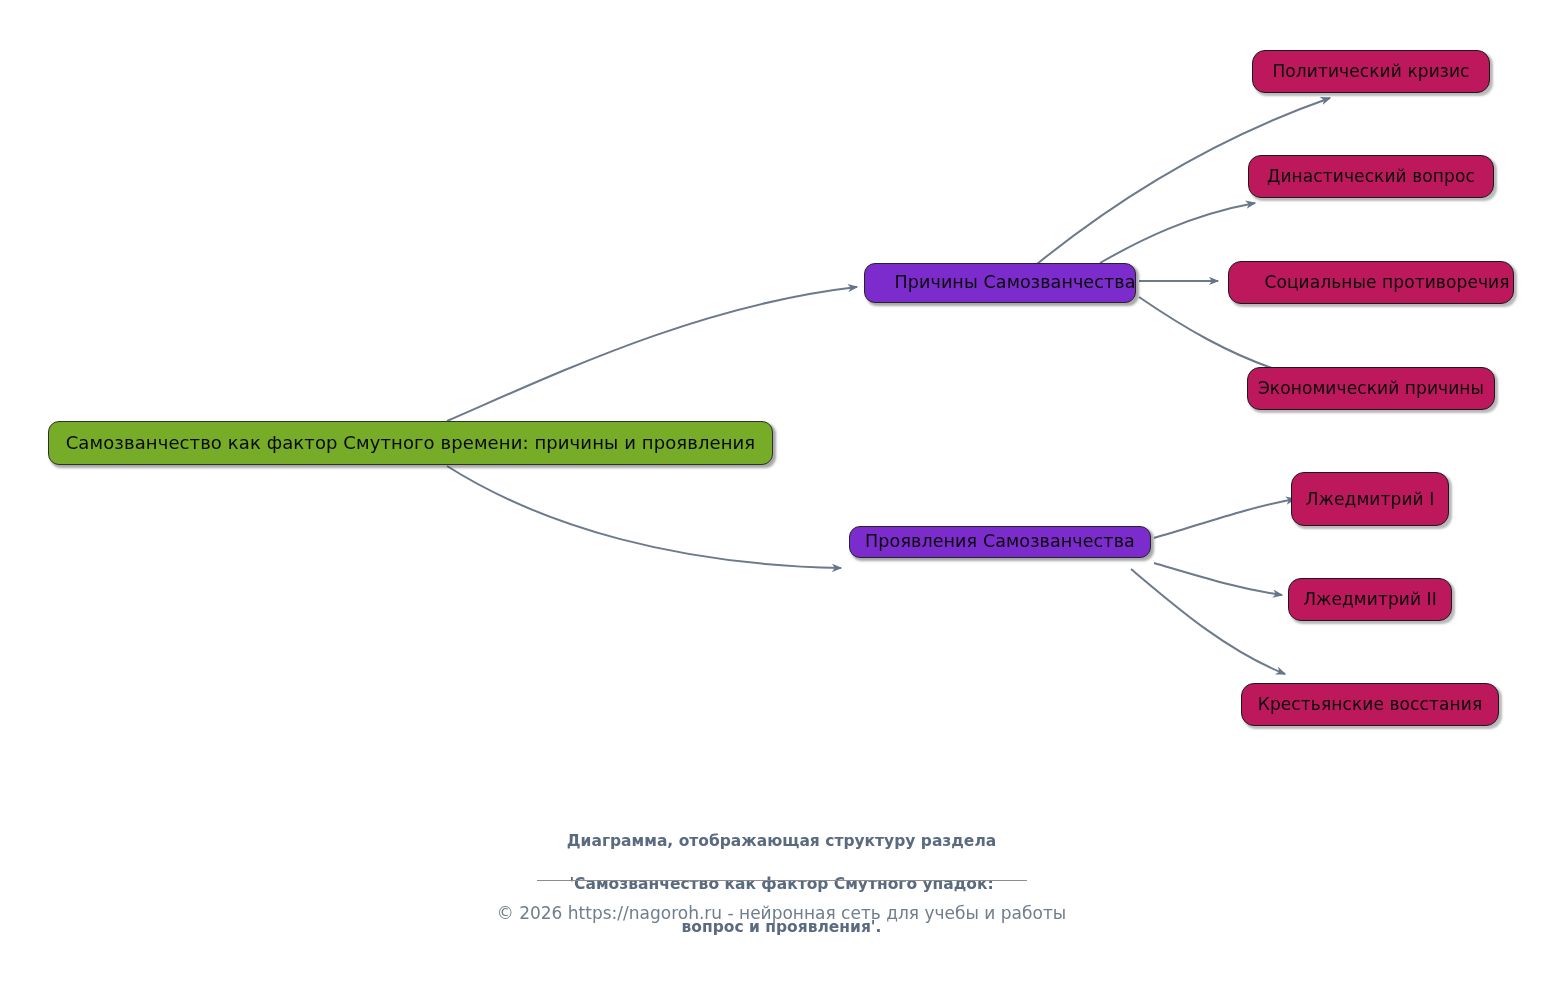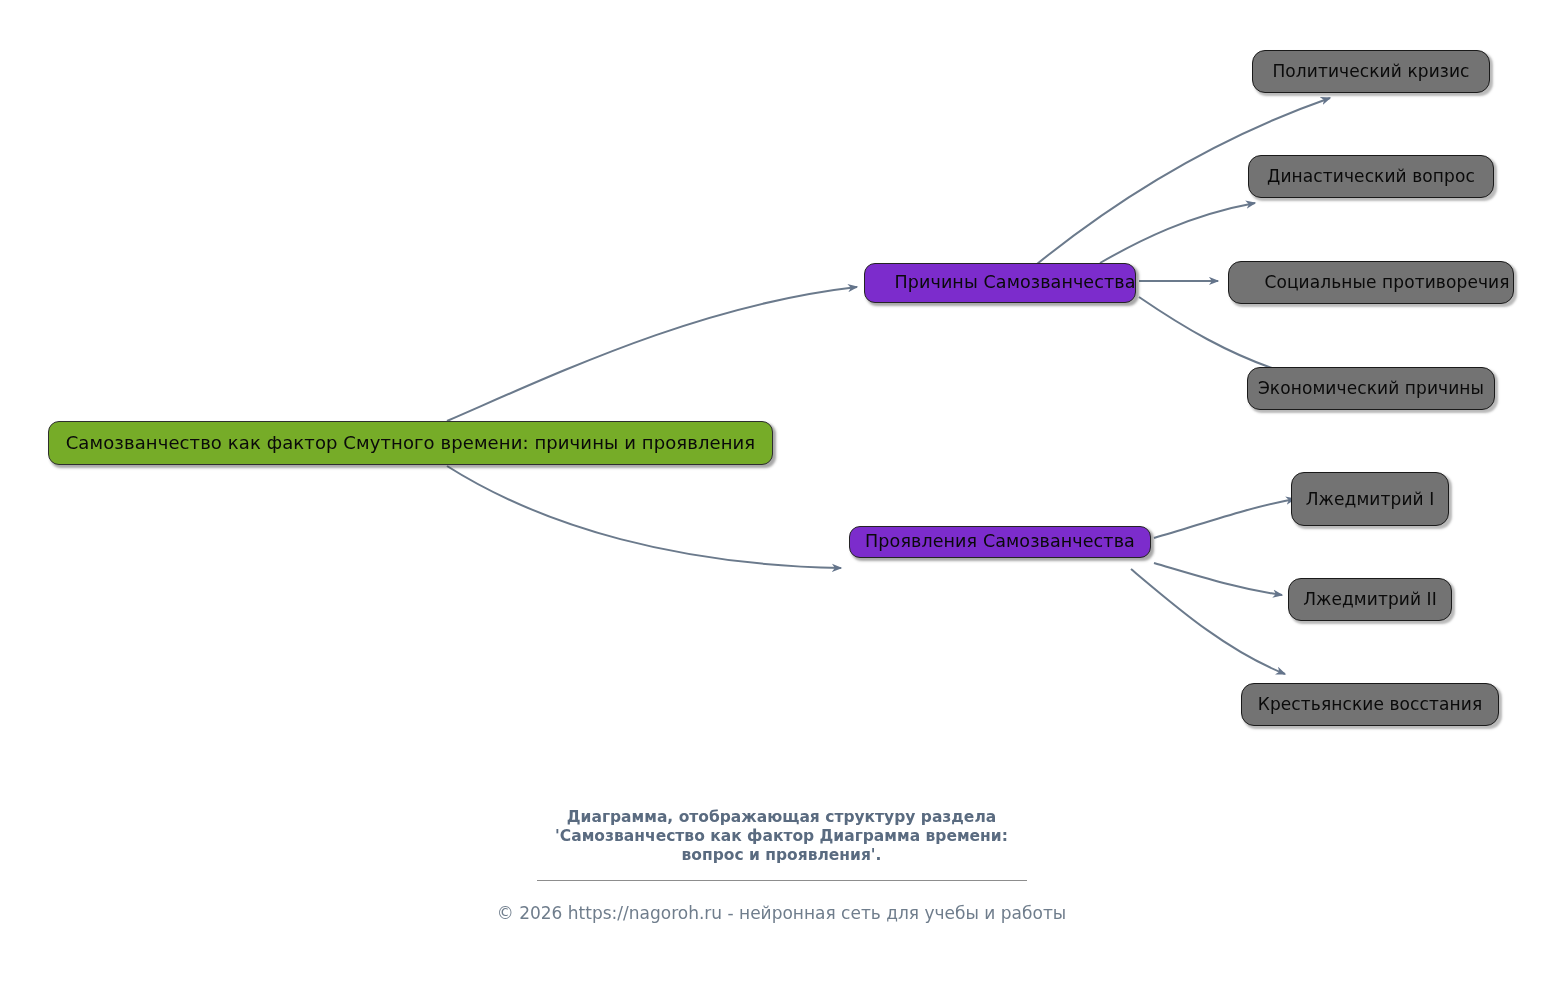--- a/index.html
+++ b/index.html
@@ -52,40 +52,40 @@
     box-shadow: 2.5px 2.5px 2.5px rgba(60,60,60,0.45);
   }
   .node-root .node-label { font-size: 18px; }
   .node-branch {
     background: #7c2ccc;
     border: 1.6px solid #242424;
     box-shadow: 2.5px 2.5px 2.5px rgba(60,60,60,0.45);
   }
   .node-branch .node-label { font-size: 17.5px; }
   .node-leaf {
-    background: #737373;
+    background: #be185d;
     border: 1.5px solid #1a1a1a;
     border-radius: 13px;
     box-shadow: 2.2px 2.2px 2.2px rgba(80,80,80,0.40);
   }
   .node-leaf .node-label { font-size: 17px; }
 
   .caption {
     position: absolute;
     left: 0;
     right: 0;
     top: 808px;
     text-align: center;
     color: #5a6b80;
     font-weight: bold;
     font-size: 15.5px;
     line-height: 19px;
     font-family: "DejaVu Sans", "Liberation Sans", sans-serif;
   }
-  .caption-line { display: block; }
+  .caption-line { display: block; margin-top: 24px; }
   .caption-rule {
     position: absolute;
     left: 50%;
     transform: translateX(-50%);
     top: 880px;
     width: 490px;
     height: 0;
     border-top: 1px solid #8d8d8d;
   }
   .footer {
@@ -162,21 +162,21 @@
   <div class="node node-leaf" style="left:1288px; top:578px; width:164px; height:43px;">
     <span class="node-label">Лжедмитрий II</span>
   </div>
 
   <div class="node node-leaf" style="left:1241px; top:683px; width:258px; height:43px;">
     <span class="node-label">Крестьянские восстания</span>
   </div>
 
   <div class="caption">
     <span class="caption-line">Диаграмма, отображающая структуру раздела</span>
-    <span class="caption-line">'Самозванчество как фактор Диаграмма времени:</span>
+    <span class="caption-line">'Самозванчество как фактор Смутного упадок:</span>
     <span class="caption-line">вопрос и проявления'.</span>
   </div>
 
   <div class="caption-rule"></div>
 
   <div class="footer">© 2026 https://nagoroh.ru - нейронная сеть для учебы и работы</div>
 
 </div>
 
 </body></html>

